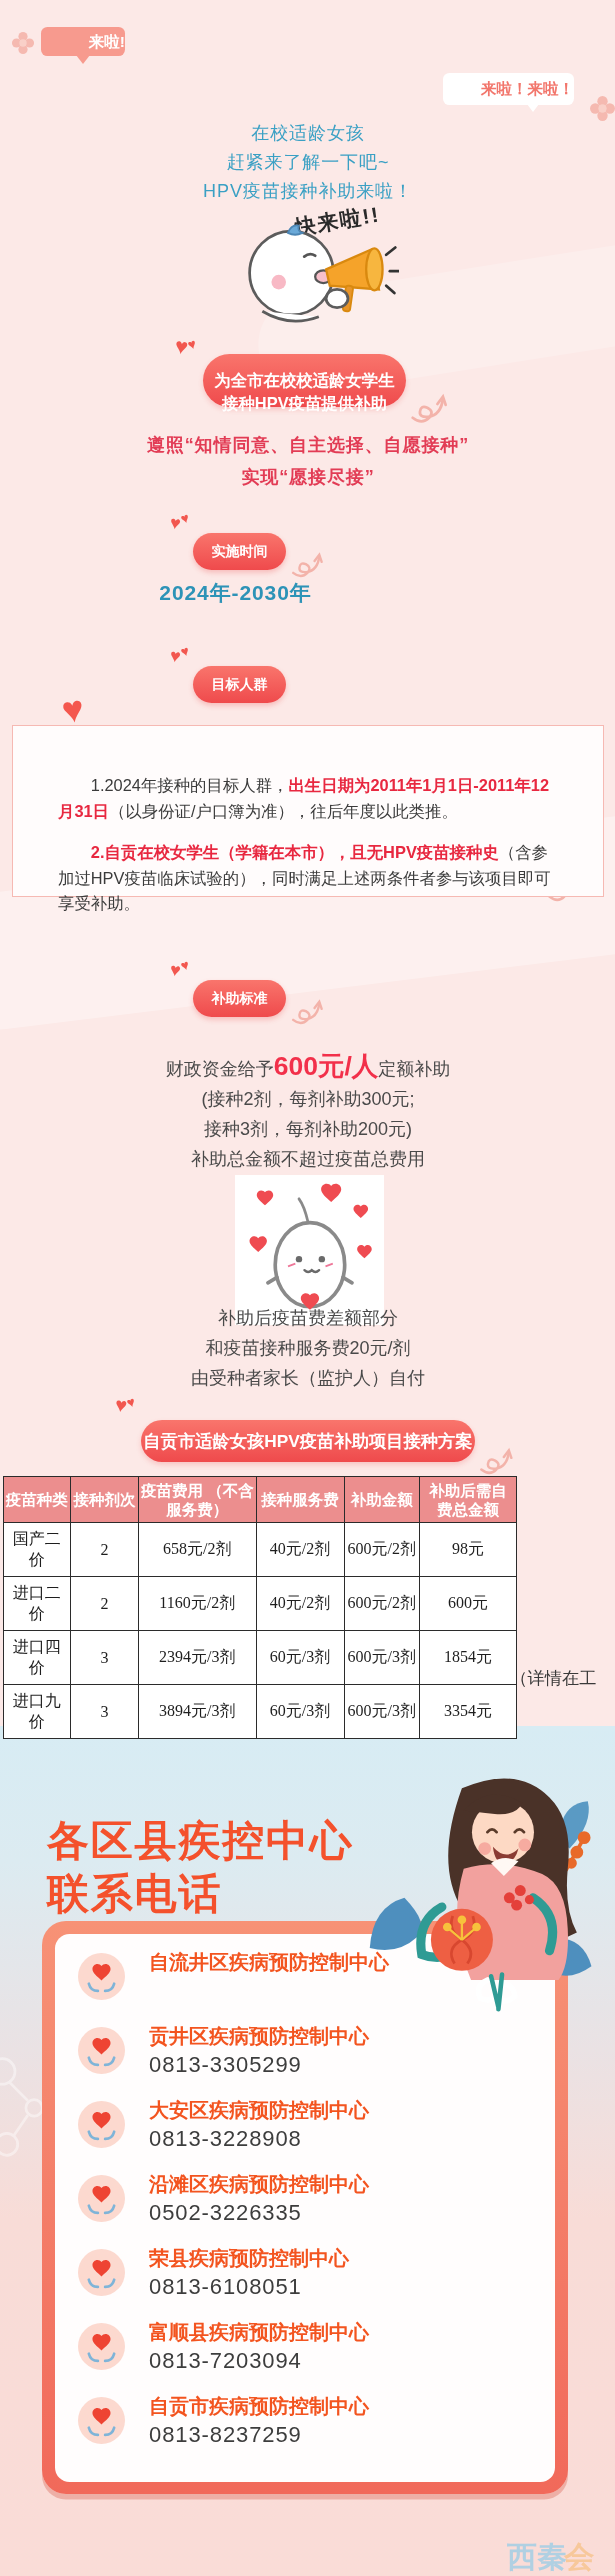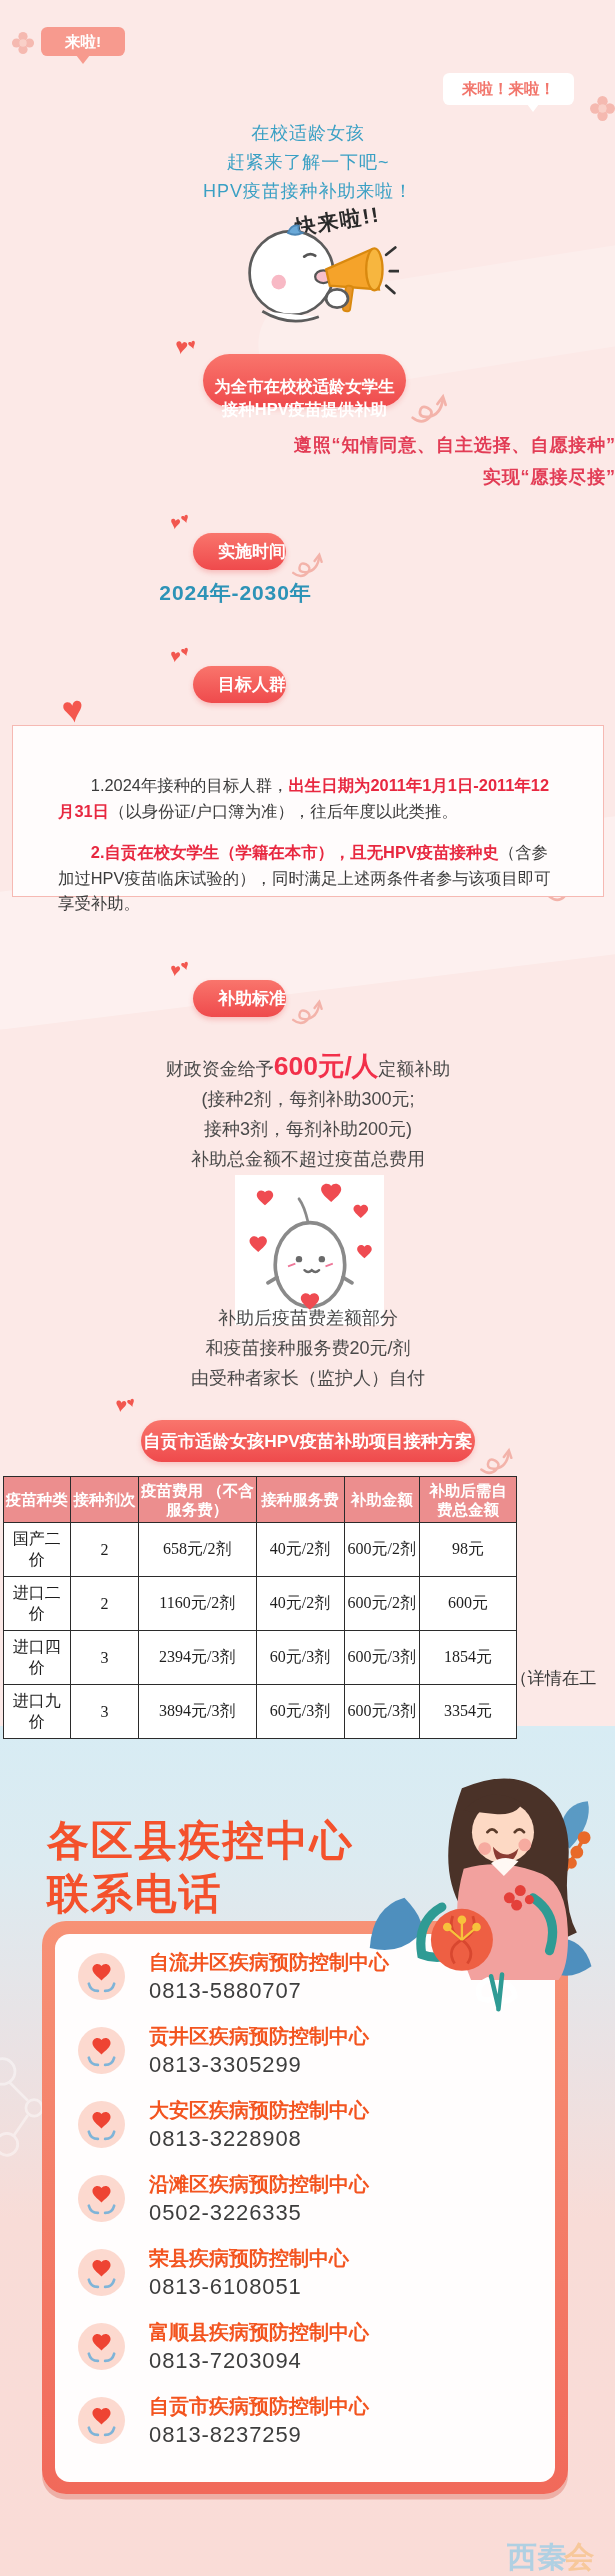--- a/index.html
+++ b/index.html
@@ -6,44 +6,44 @@
   *{box-sizing:border-box;font-family:"Liberation Sans",sans-serif;}
   #page{position:relative;width:616px;height:2576px;margin:0 auto;background:#fce9e7;overflow:hidden;}
 
   
   .band{position:absolute;background:rgba(255,255,255,.35);border-radius:82px;}
   .band-a{left:-73px;top:853px;width:785px;height:137px;transform:rotate(-7deg);}
   .band-b{left:256px;top:265px;width:475px;height:100px;transform:rotate(-9deg);background:rgba(255,255,255,.22);}
   .band-c{left:-55px;top:2455px;width:456px;height:110px;transform:rotate(-5deg);background:rgba(255,255,255,.25);}
 
   
-  .bub{position:absolute;border-radius:6.4px;text-align:center;font-weight:bold;font-size:15.5px;line-height:29px;}
+  .bub{position:absolute;border-radius:6.4px;text-align:right;font-weight:bold;font-size:15.5px;line-height:29px;}
   .bub-left{left:41px;top:27px;width:84px;height:29px;background:#f79a8e;color:#fff;}
   .bub-left::after{content:"";position:absolute;left:35px;top:28px;border:7.3px solid transparent;border-top:9px solid #f79a8e;}
   .bub-right{left:443px;top:73px;width:131px;height:32px;background:#fff;color:#f2766c;line-height:32px;}
   .bub-right::after{content:"";position:absolute;left:84px;top:31px;border:6.4px solid transparent;border-top:8.2px solid #fff;}
 
   .flower{position:absolute;}
   .intro{position:absolute;left:0;top:119px;width:616px;text-align:center;color:#3aa0c4;font-size:18px;line-height:29px;letter-spacing:0.9px;}
   .shout{position:absolute;left:294px;top:203px;width:137px;font-size:21px;font-weight:bold;color:#2a2a2a;transform:rotate(-9deg);letter-spacing:1.8px;}
   .mascot1{position:absolute;left:235px;top:222px;}
 
   .hearts{position:absolute;color:#f2574f;}
   .hearts .h{display:inline-block;}
   .h-sm{font-size:13.7px;transform:rotate(-18deg);vertical-align:5.5px;}
   .h-lg{font-size:22px;transform:rotate(8deg);}
   .heart-box{position:absolute;left:62px;top:689px;font-size:37px;color:#f4574e;transform:rotate(-8deg);z-index:3;}
 
   .red-banner{position:absolute;background:linear-gradient(180deg,#f9756c,#ef4a4c);color:#fff;font-weight:bold;text-align:center;box-shadow:0 2.7px 5.5px rgba(240,90,90,.25);}
-  .banner-main{left:203px;top:354px;width:203px;height:53px;border-radius:26.5px;font-size:16.4px;line-height:23px;padding-top:21px;}
+  .banner-main{left:203px;top:354px;width:203px;height:53px;border-radius:26.5px;font-size:16.4px;line-height:23px;padding-top:15px;}
   .banner-plan{left:141px;top:1420px;width:334px;height:42px;border-radius:21px;font-size:17.3px;line-height:42px;}
 
-  .slogan{position:absolute;left:0;top:429px;width:616px;text-align:right;font-size:18px;font-weight:bold;color:#e23c55;line-height:32px;letter-spacing:0.9px;}
-
-  .pill{position:absolute;width:93px;height:37px;border-radius:19px;background:linear-gradient(180deg,#f9756c,#ef4a4c);color:#fff;font-size:17px;font-weight:bold;text-align:right;line-height:37px;box-shadow:0 2.7px 5.5px rgba(240,90,90,.3);}
+  .slogan{position:absolute;left:0;top:429px;width:616px;text-align:center;font-size:18px;font-weight:bold;color:#e23c55;line-height:32px;letter-spacing:0.9px;}
+
+  .pill{position:absolute;width:93px;height:37px;border-radius:19px;background:linear-gradient(180deg,#f9756c,#ef4a4c);color:#fff;font-size:14px;font-weight:bold;text-align:center;line-height:37px;box-shadow:0 2.7px 5.5px rgba(240,90,90,.3);}
   .pill-time{left:193px;top:533px;}
   .pill-target{left:193px;top:666px;}
   .pill-standard{left:193px;top:980px;}
 
   .period{position:absolute;left:53px;top:579px;width:365px;text-align:center;font-size:21px;font-weight:bold;color:#2d93b7;letter-spacing:0.9px;}
 
   .swirl{position:absolute;}
 
   .target-box{position:absolute;left:12px;top:725px;width:592px;height:172px;background:#fffcfc;border:1.8px solid #f6b9b3;padding:31px 29px 0 29px;z-index:2;}
   .target-box p{margin:16px;font-size:16.4px;line-height:25.6px;color:#3b3b3b;text-indent:2em;}
@@ -361,21 +361,20 @@
   <div class="contacts-list">
 
       <div class="c-item">
         <svg class="c-icon" width="47" height="47" viewBox="0 0 52 52">
           <circle cx="26" cy="26" r="26" fill="#fcd9cf"></circle>
           <path transform="translate(14,9) scale(1.0)" d="M12 21.3C6.8 16.6 2 12.9 2 8.7 2 5.6 4.5 3.2 7.5 3.2c1.8 0 3.5.9 4.5 2.2 1-1.3 2.7-2.2 4.5-2.2 3 0 5.5 2.4 5.5 5.5 0 4.2-4.8 7.9-10 12.6z" fill="#ee4433"></path>
           <path d="M12,34 q2,8 10,8 M40,34 q-2,8 -10,8" fill="none" stroke="#7fb4d8" stroke-width="3" stroke-linecap="round"></path>
         </svg>
         <div class="c-text">
           <div class="c-name">自流井区疾病预防控制中心</div>
-          <div class="c-phone">0813-5880707</div>
         </div>
       </div>
 
       <div class="c-item">
         <svg class="c-icon" width="47" height="47" viewBox="0 0 52 52">
           <circle cx="26" cy="26" r="26" fill="#fcd9cf"></circle>
           <path transform="translate(14,9) scale(1.0)" d="M12 21.3C6.8 16.6 2 12.9 2 8.7 2 5.6 4.5 3.2 7.5 3.2c1.8 0 3.5.9 4.5 2.2 1-1.3 2.7-2.2 4.5-2.2 3 0 5.5 2.4 5.5 5.5 0 4.2-4.8 7.9-10 12.6z" fill="#ee4433"></path>
           <path d="M12,34 q2,8 10,8 M40,34 q-2,8 -10,8" fill="none" stroke="#7fb4d8" stroke-width="3" stroke-linecap="round"></path>
         </svg>
         <div class="c-text">

